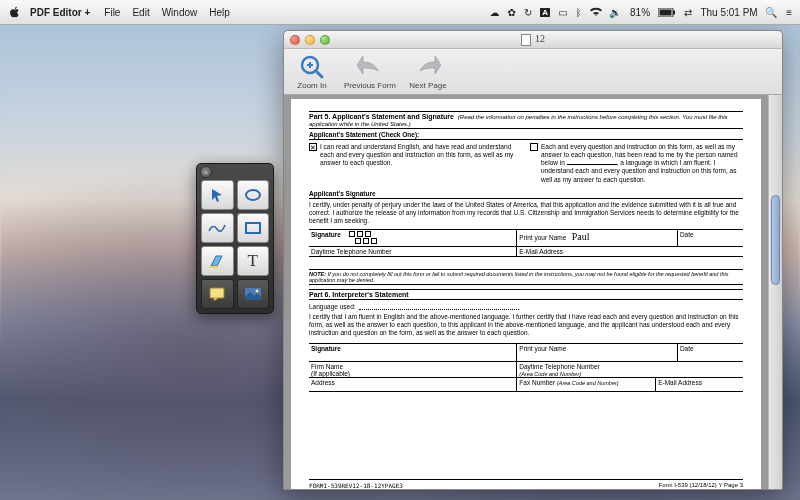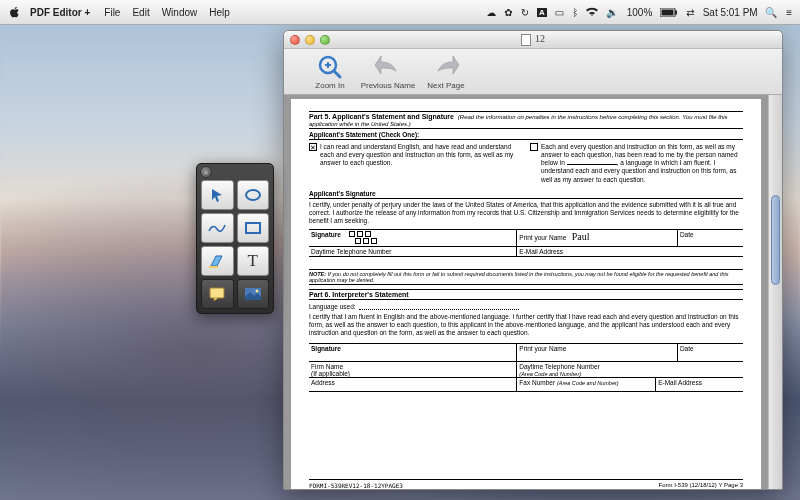--- a/index.html
+++ b/index.html
@@ -17,21 +17,21 @@
 .app-window { position:absolute; left:283px; top:30px; width:500px; height:460px; background:#eee; border:1px solid #888; border-radius:5px 5px 2px 2px; box-shadow:0 8px 30px rgba(0,0,0,.4); display:flex; flex-direction:column; }
 .titlebar { height:18px; background:linear-gradient(#f6f6f6,#d8d8d8); border-bottom:1px solid #bbb; border-radius:5px 5px 0 0; display:flex; align-items:center; position:relative; font-size:10px; }
 .traffic-lights { position:absolute; left:6px; display:flex; gap:5px; }
 .traffic-lights .light { width:10px; height:10px; border-radius:50%; border:1px solid rgba(0,0,0,.2); }
 .light.close { background:radial-gradient(circle at 30% 30%,#ff9e8e,#e94f3c); }
 .light.min { background:radial-gradient(circle at 30% 30%,#ffe08a,#f0b429); }
 .light.max { background:radial-gradient(circle at 30% 30%,#a8e88c,#5fb13a); }
 .titlebar .title { position:absolute; left:50%; transform:translateX(-50%); color:#444;font-family:Liberation Serif, serif; }
 .titlebar .doc-ico { width:10px; height:12px; background:#fff; border:1px solid #888; display:inline-block; margin-right:4px; vertical-align:middle; }
 
-.toolbar { height:46px; background:linear-gradient(#f0f0f0,#dedede); border-bottom:1px solid #aaa; display:flex; align-items:center; padding:0 18px; gap:2px; }
+.toolbar { height:46px; background:linear-gradient(#f0f0f0,#dedede); border-bottom:1px solid #aaa; display:flex; align-items:center; padding:0 0; gap:2px; }
 .tool-btn { display:flex; flex-direction:column; align-items:center; width:56px; cursor:pointer; }
 .tool-btn .ico { width:28px; height:28px; display:flex; align-items:center; justify-content:center; }
 .tool-btn .lbl { font-size:8px; color:#444; }
 
 .doc-area { flex:1; background:#9a9a9a; overflow:hidden; display:flex; position:relative; }
 .doc-scroll { flex:1; background:#9a9a9a; padding:4px; overflow:hidden; }
 .page { background:#fff; width:470px; height:396px; margin:0 auto; padding:8px 18px; font-size:6.5px; color:#000; position:relative; }
 .scrollbar { width:14px; background:linear-gradient(to right,#e8e8e8,#d0d0d0); border-left:1px solid #bbb; position:relative; }
 .thumb { position:absolute; left:2px; right:2px; top:100px; height:90px; background:linear-gradient(to right,#b8c8e0,#8ea8cc); border:1px solid #6a88b0; border-radius:5px; }
 
@@ -79,30 +79,30 @@
     <span>↻</span>
     <span style="font-weight:bold;font-size:8px;background:#222;color:#fff;padding:0 2px;">A</span>
     <span>▭</span>
     <span>ᛒ</span>
     <span>
         <svg width="12" height="10" viewBox="0 0 12 10">
           <path d="M0 3c3-3 9-3 12 0l-1.5 1.5c-2.2-2.2-6.8-2.2-9 0zM3 6c1.5-1.5 4.5-1.5 6 0L7.5 7.5c-.8-.8-2.2-.8-3 0zM6 9l-1-1c.5-.5 1.5-.5 2 0z" fill="#222"></path>
         </svg>
       </span>
     <span>🔉</span>
-    <span>100%</span>
+    <span>81%</span>
     <span>
         <svg width="18" height="9" viewBox="0 0 18 9">
           <rect x="0" y="0" width="15" height="9" rx="1" fill="none" stroke="#222"></rect>
           <rect x="1.5" y="1.5" width="12" height="6" fill="#222"></rect>
           <rect x="15" y="2.5" width="2" height="4" fill="#222"></rect>
         </svg>
       </span>
     <span>⇄</span>
-    <span>Sat 5:01 PM</span>
+    <span>Thu 5:01 PM</span>
     <span>🔍</span>
     <span>≡</span>
   </div>
 </div>
 
 <div class="app-window">
   <div class="titlebar">
     <div class="traffic-lights">
       <div class="light close"></div>
       <div class="light min"></div>
@@ -121,21 +121,21 @@
           </svg>
         </div>
       <div class="lbl">Zoom In</div>
     </div>
     <div class="tool-btn">
       <div class="ico">
           <svg width="26" height="22" viewBox="0 0 26 22">
             <path d="M20 3 C12 3 8 6 5 12 C8 10 12 9 20 9 L20 15 L26 6 L20 -3 Z" transform="scale(-1,1) translate(-26,3)" fill="#b8b8c0" stroke="#888" stroke-width="0.5"></path>
           </svg>
         </div>
-      <div class="lbl">Previous Name</div>
+      <div class="lbl">Previous Form</div>
     </div>
     <div class="tool-btn">
       <div class="ico">
           <svg width="26" height="22" viewBox="0 0 26 22">
             <path d="M6 6 C14 6 18 9 21 15 C18 13 14 12 6 12 L6 18 L0 9 L6 0 Z" transform="scale(-1,1) translate(-26,0)" fill="#b8b8c0" stroke="#888" stroke-width="0.5"></path>
           </svg>
         </div>
       <div class="lbl">Next Page</div>
     </div>
   </div>

